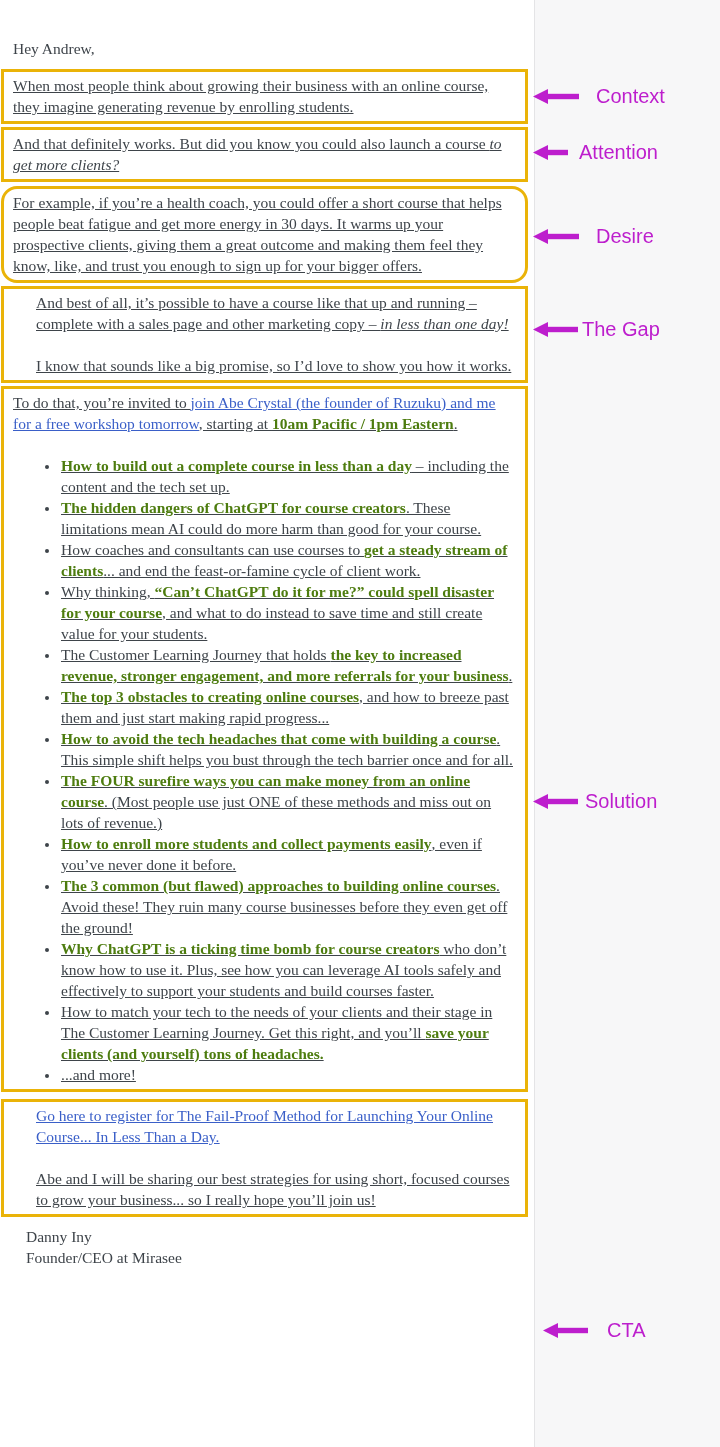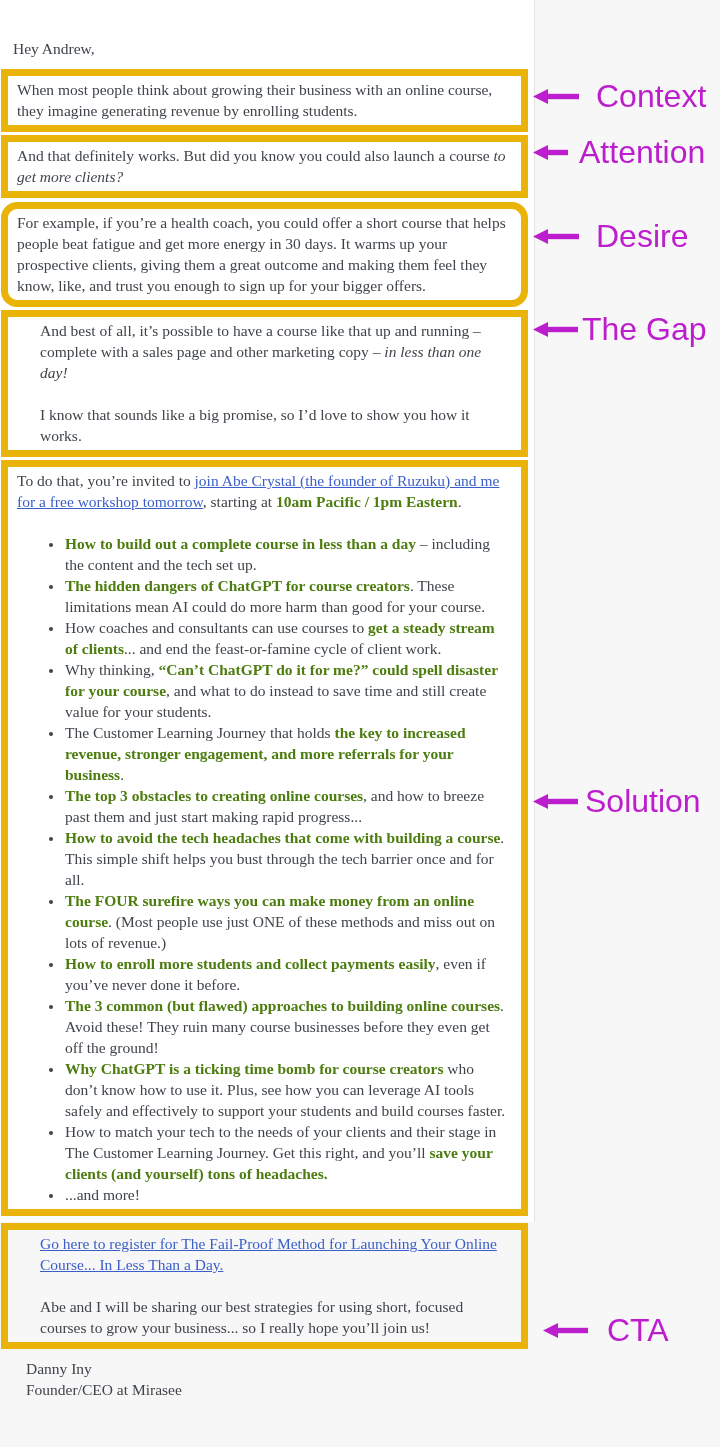--- a/index.html
+++ b/index.html
@@ -6,33 +6,34 @@
   body{
     position:relative;
     width:720px;height:1447px;
     background:#f7f7f8;
     overflow:hidden;
     font-family:"Liberation Serif",serif;
   }
   
   .email-pane{
     position:absolute;left:0;top:0;
-    width:535px;height:1222px;
+    width:535px;height:1447px;
     background:#ffffff;
     border-right:1px solid #e4e4e6;
     box-sizing:border-box;
     font-size:15.5px;line-height:21px;color:#3e444a;
   }
   .greeting{margin:38px 0 0 13px;}
   .abox{
     box-sizing:border-box;
     margin-left:1px;
     width:527px;
-    border:7px solid #eab308;
+    border:3px solid #eab308;
     padding:3px 12px 4px 9px;
+    text-decoration:underline;
   }
   .abox.b1{margin-top:10px;}
   .abox.b2{margin-top:3px;}
   .abox.b3{margin-top:4px;border-radius:16px;}
   .abox.b4{margin-top:3px;padding-left:32px;}
   .abox.b5{margin-top:3px;}
   .abox.b6{margin-top:7px;padding-left:32px;}
   .blocks p{margin:0;}
   .blocks p + p, .blocks p + ul{margin-top:21px;}
   .blocks ul{margin:21px 0 0 0;padding:0 0 0 47px;list-style:disc outside;}
@@ -42,21 +43,21 @@
   .i{font-style:italic;}
   a.lnk{color:#3a5fc8;text-decoration:underline;cursor:pointer;}
   .signature{margin:9px 0 0 26px;}
   
   .ann{
     position:absolute;
     display:flex;align-items:center;
     height:30px;
     color:#bd1ecd;
     font-family:"Liberation Sans",sans-serif;
-    font-size:32px;line-height:30px;
+    font-size:20px;line-height:30px;
     white-space:nowrap;
   }
   .ann svg{flex:0 0 auto;display:block;}
 </style>
 </head>
 <body>
 
 <div class="email-pane">
   <p class="greeting">Hey Andrew,</p>
 

